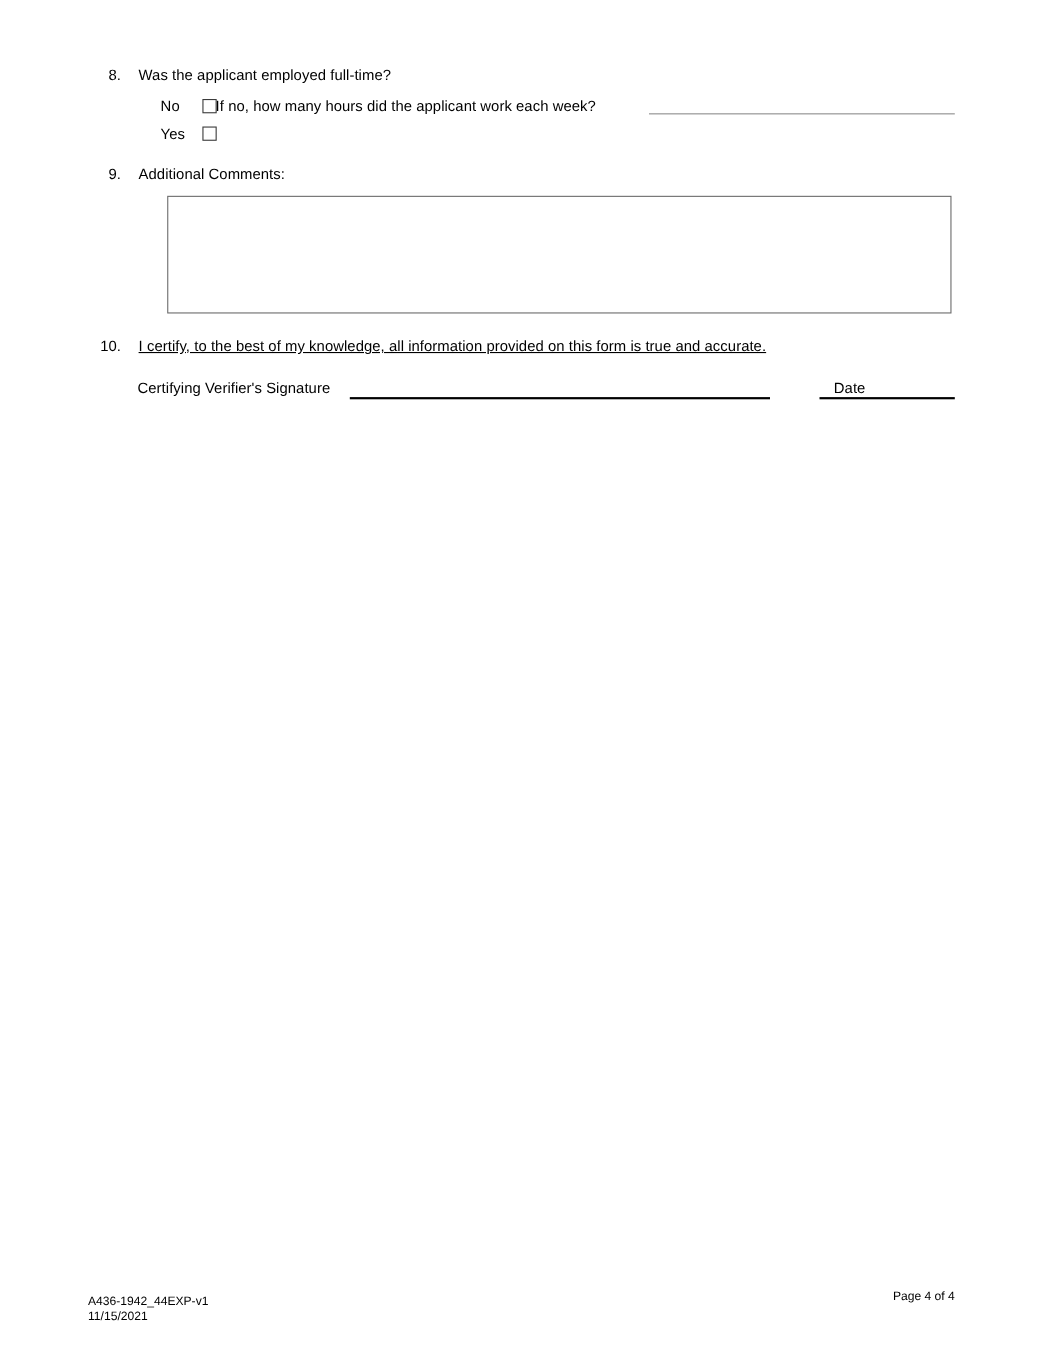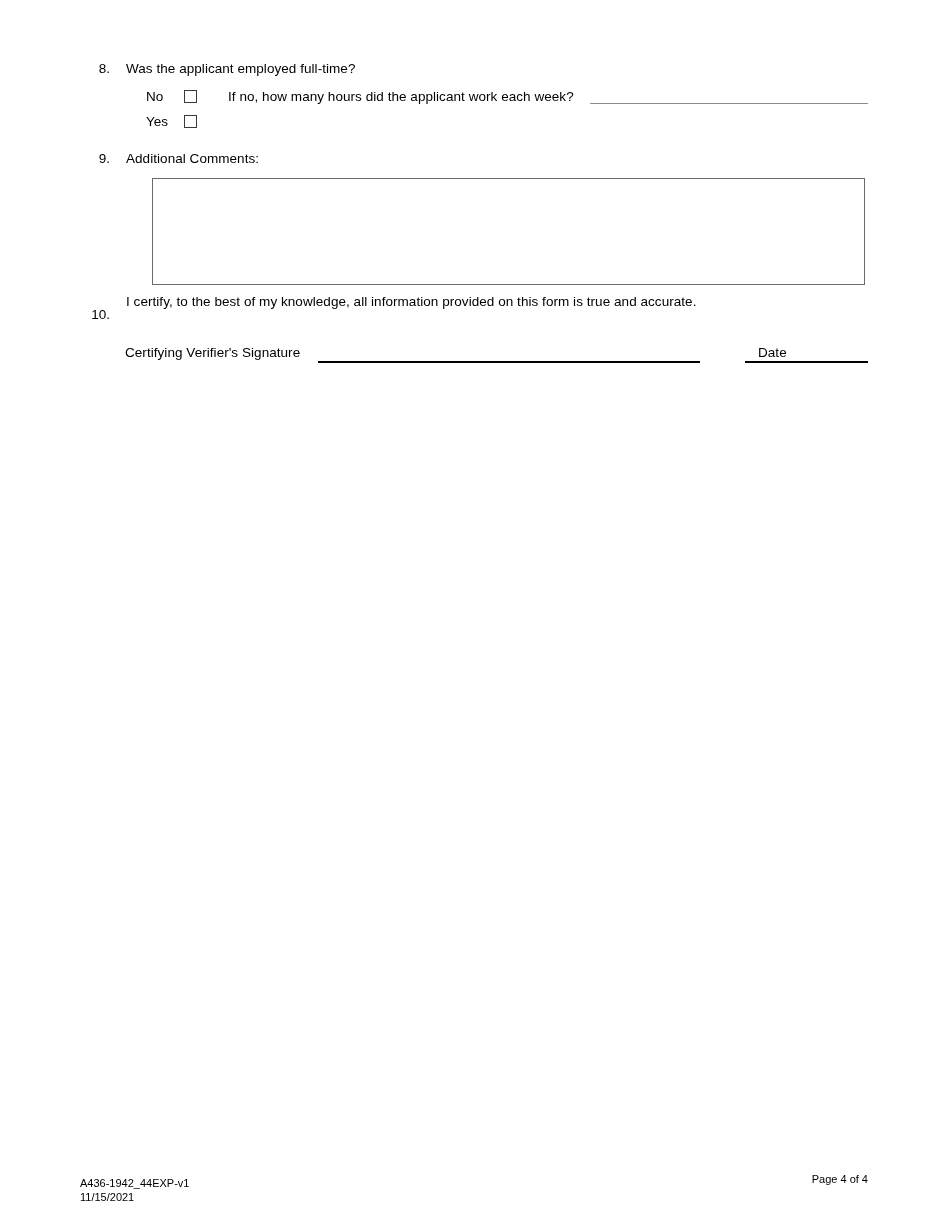--- a/index.html
+++ b/index.html
@@ -46,21 +46,21 @@
     position: absolute;
     width: 11px;
     height: 11px;
     border: 1.3px solid #3a3a3a;
     background: #ffffff;
     box-sizing: content-box;
   }
   #q8-no-checkbox  { left: 184px; top: 90px; }
   #q8-yes-checkbox { left: 184px; top: 115px; }
 
-  #q8-subquestion { left: 228px; top: 89px; }
+  #q8-subquestion { left: 196px; top: 89px; }
 
   
   .rule-thin {
     position: absolute;
     height: 1px;
     background: #8c8c8c;
   }
   #q8-hours-line { left: 590px; top: 103px; width: 278px; }
 
   
@@ -73,21 +73,21 @@
     top: 178px;
     width: 713px;
     height: 107px;
     border: 1.2px solid #6b6b6b;
     background: #ffffff;
     box-sizing: border-box;
   }
 
   
   #q10-number { left: 78px;  top: 307px; width: 32px; }
-  #q10-statement { left: 126px; top: 294px; }
+  #q10-statement { left: 126px; top: 307px; text-decoration: underline; }
 
   #q10-signature-label { left: 125px; top: 345px; }
   #q10-date-label      { left: 710px; top: 345px; margin-left: 48px; }
 
   
   .rule-heavy {
     position: absolute;
     height: 1.6px;
     background: #000000;
   }

